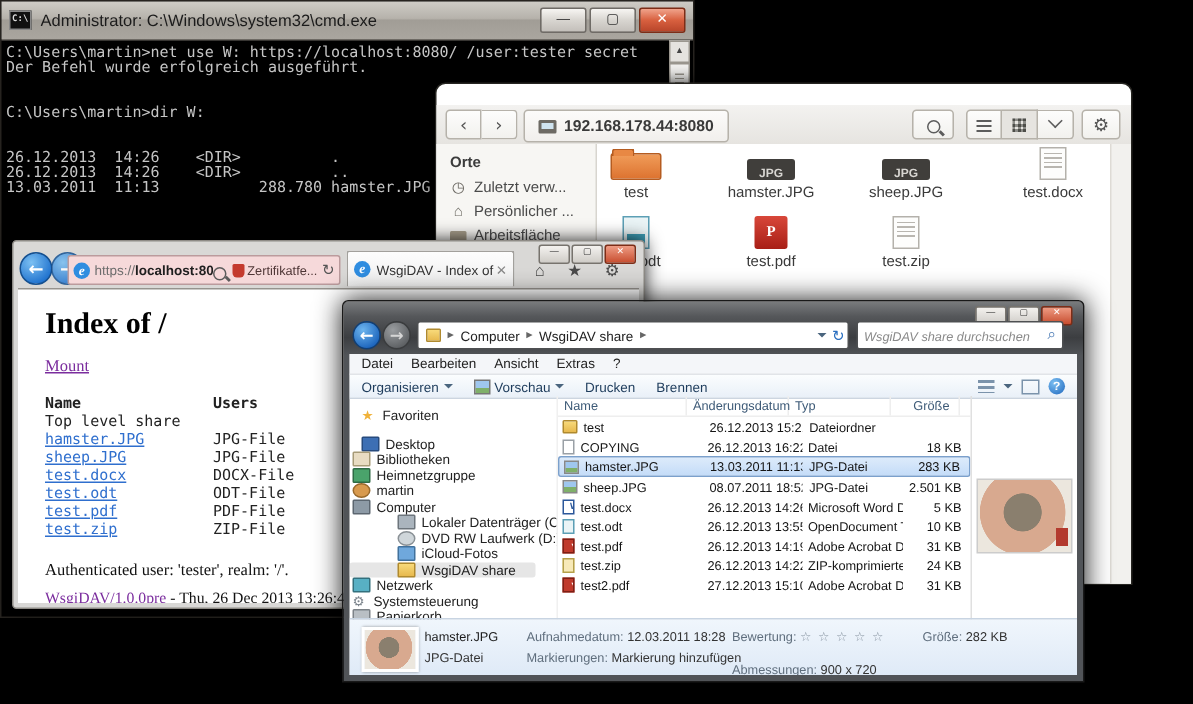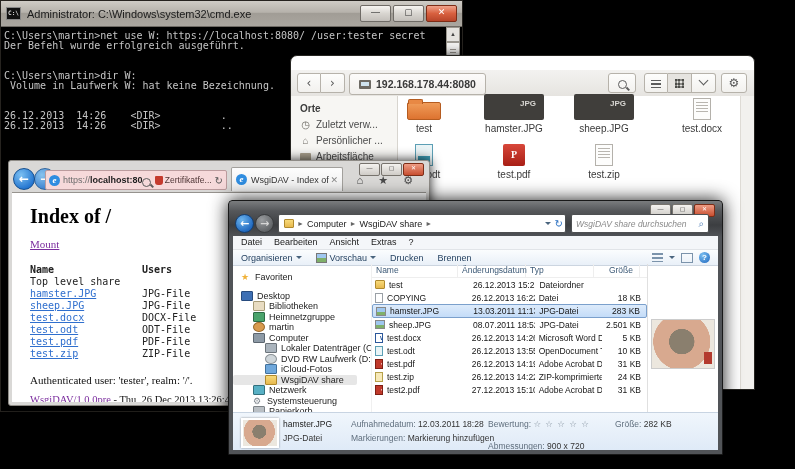--- a/index.html
+++ b/index.html
@@ -70,22 +70,22 @@
   .pfold{width:11px;height:8px;background:#a89f8c;border-radius:1px;}
   .dav-main{position:absolute;left:107px;top:0;right:0;bottom:0;background:#fff;}
   .dav-gutter{position:absolute;right:0;top:0;bottom:0;width:13px;background:#f2f1ee;border-left:1px solid #dedbd5;}
   .fitem{position:absolute;width:88px;text-align:center;}
   .fitem .lbl{margin-top:3px;font-size:10px;color:#3a3a3a;}
   .icw{height:20px;display:flex;align-items:flex-end;justify-content:center;}
   .i-folder{width:32px;height:16px;background:linear-gradient(180deg,#f09c59,#dd7330);border:1px solid #b55c20;
             border-radius:2px;position:relative;}
   .i-folder::before{content:"";position:absolute;left:0;top:-4px;width:13px;height:4px;
             background:#e88844;border:1px solid #b55c20;border-bottom:none;border-radius:2px 2px 0 0;}
-  .i-jpg{width:32px;height:26px;background:#403e3b;border-radius:2px;color:#d8d6d2;
-         font:bold 8px/19px "Liberation Sans",sans-serif;padding-left:28px;}
+  .i-jpg{width:32px;height:14px;background:#403e3b;border-radius:2px;color:#d8d6d2;
+         font:bold 8px/19px "Liberation Sans",sans-serif;}
   .i-page{width:16px;height:20px;background:#fdfdfc;border:1px solid #b4b1ab;position:relative;}
   .i-page::after{content:"";position:absolute;left:2px;right:2px;top:3px;height:11px;
          background:repeating-linear-gradient(180deg,#b9b6b0 0 1px,transparent 1px 3px);}
   .i-odt{width:16px;height:20px;background:#eaf4f6;border:1px solid #5c9fb5;position:relative;}
   .i-odt::after{content:"";position:absolute;left:2px;bottom:2px;right:2px;height:7px;background:#3c9ab2;}
   .i-pdf{width:22px;height:22px;background:linear-gradient(180deg,#d8473a,#a81f16);border-radius:2px;
          color:#fff;font:bold 10px/22px "Liberation Serif",serif;position:relative;}
 
   
   #ie{left:8px;top:160px;width:422px;height:246px;z-index:30;background:#d9d8d6;
@@ -154,21 +154,21 @@
       border-top:3px solid #4a657e;}
   .tpic{width:9px;height:8px;background:linear-gradient(180deg,#9fc7ef 55%,#7fb06a 55%);border:1px solid #777;}
   .etool .right{margin-left:auto;display:flex;align-items:center;gap:6px;}
   .vico{width:11px;height:9px;background:repeating-linear-gradient(180deg,#7b93ab 0 2px,transparent 2px 4px);}
   .pico2{width:10px;height:8px;border:1px solid #7b93ab;}
   .helpico{width:11px;height:11px;border-radius:50%;background:radial-gradient(circle at 35% 30%,#7cc0f2,#1e66bd);
       color:#fff;font:bold 8px/11px sans-serif;text-align:center;}
   .exp-main{position:absolute;left:0;right:0;top:28px;bottom:37px;display:flex;}
   .eside{width:138px;flex:0 0 auto;padding-top:8px;overflow:hidden;}
   .erow-s{display:flex;align-items:center;gap:4px;height:10.5px;font-size:9px;color:#222;white-space:nowrap;padding-left:8px;}
-  .ind1{padding-left:20px;} .ind2{padding-left:32px;}
+  .ind1{padding-left:2px;} .ind2{padding-left:32px;}
   .erow-s.sel{background:#e6e6e6;border-radius:2px;width:92px;}
   .gap-top{margin-top:8px;}
   .si{width:10px;height:8px;border-radius:1px;flex:0 0 auto;}
   .si-star{color:#f0b23a;font-size:9px;width:10px;line-height:8px;}
   .si-desktop{background:#3d6fb4;border:1px solid #274b7e;}
   .si-lib{background:#e8dcc2;border:1px solid #a79b77;}
   .si-home{background:#4aa36b;border:1px solid #2e6b45;}
   .si-user{background:#d89a4e;border:1px solid #9a6a2d;border-radius:50%;}
   .si-comp{background:#8d9aa6;border:1px solid #5c6670;}
   .si-disk{background:#aab4bd;border:1px solid #6d757c;}
@@ -218,25 +218,25 @@
       <div class="wb">—</div>
       <div class="wb">▢</div>
       <div class="wb close">✕</div>
     </div>
     <div class="cmd-body">
       <div>C:\Users\martin&gt;net use W: https://localhost:8080/ /user:tester secret</div>
       <div>Der Befehl wurde erfolgreich ausgeführt.</div>
       <div></div>
       <div></div>
       <div>C:\Users\martin&gt;dir W:</div>
-      <div> Volume in Laufwerk W: hat keine Bezeichnung.</div>
       <div></div>
       <div></div>
       <div>26.12.2013  14:26    &lt;DIR&gt;          .</div>
       <div>26.12.2013  14:26    &lt;DIR&gt;          ..</div>
+      <div>13.03.2011  11:13           288.780 hamster.JPG</div>
     </div>
     <div class="cmd-scroll">
       <div class="cmd-up">▲</div>
       <div class="cmd-thumb"></div>
     </div>
   </section>
 
   <section class="win" id="dav">
     <div class="dav-toolbar">
       <div class="gbtn" style="left:6px;width:24px;border-radius:3px 0 0 3px;">‹</div>

